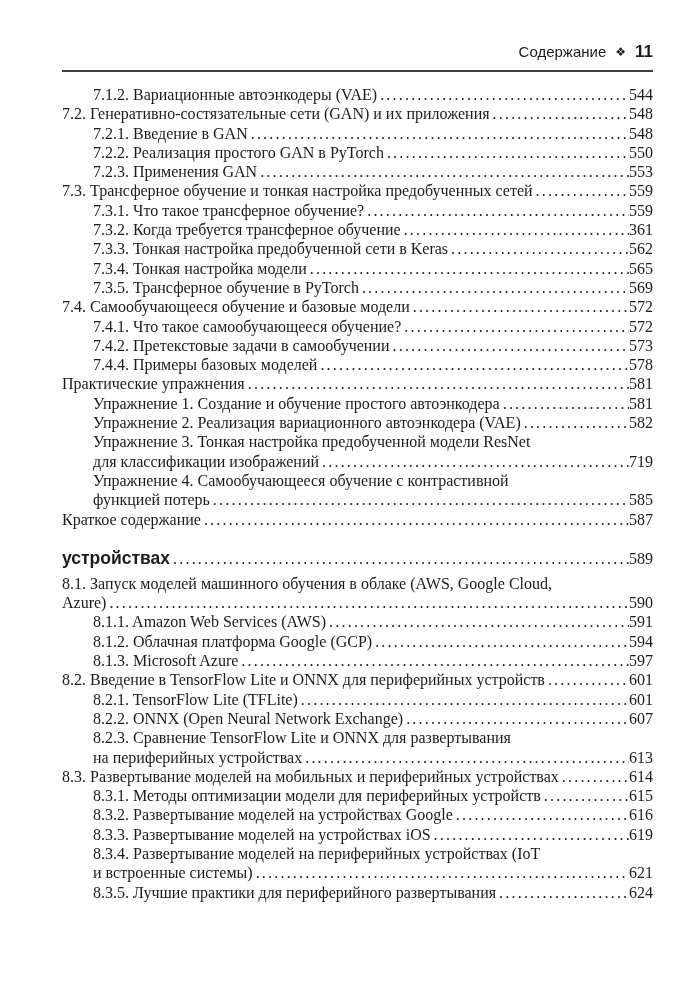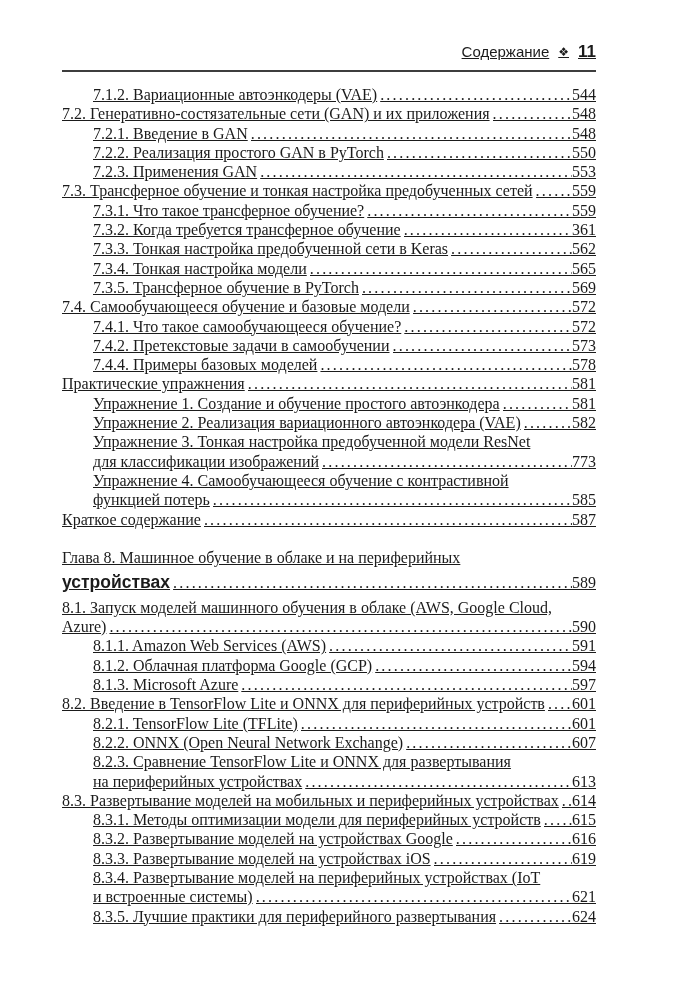--- a/index.html
+++ b/index.html
@@ -8,22 +8,21 @@
     height: 985px;
     background: #ffffff;
     font-family: "Liberation Serif", serif;
     color: #1b1b1b;
     overflow: hidden;
   }
   .page {
     box-sizing: border-box;
     width: 680px;
     height: 756px;
-    padding: 42px 84px 0 62px;
-    text-decoration: underline;
+    padding: 42px 27px 0 62px;
   }
   
   .running-head {
     display: flex;
     justify-content: flex-end;
     align-items: baseline;
     gap: 9px;
     font-family: "Liberation Sans", sans-serif;
     font-size: 15px;
     padding-bottom: 8px;
@@ -254,21 +253,21 @@
       <span class="leader"></span>
       <span class="pagenum">582</span>
     </div>
   </div>
 
   <div class="entry level-2">
     <div class="wrap-line t-first">Упражнение 3. Тонкая настройка предобученной модели ResNet</div>
     <div class="last-line">
       <span class="t-title">для классификации изображений</span>
       <span class="leader"></span>
-      <span class="pagenum">773</span>
+      <span class="pagenum">719</span>
     </div>
   </div>
 
   <div class="entry level-2">
     <div class="wrap-line t-first">Упражнение 4. Самообучающееся обучение с контрастивной</div>
     <div class="last-line">
       <span class="t-title">функцией потерь</span>
       <span class="leader"></span>
       <span class="pagenum">585</span>
     </div>
@@ -277,21 +276,20 @@
   <div class="entry level-1">
 
     <div class="last-line">
       <span class="t-title">Краткое содержание</span>
       <span class="leader"></span>
       <span class="pagenum">587</span>
     </div>
   </div>
 
   <div class="entry level-1 chapter gap-before">
-    <div class="wrap-line t-first">Глава 8. Машинное обучение в облаке и на периферийных</div>
     <div class="last-line">
       <span class="t-title">устройствах</span>
       <span class="leader"></span>
       <span class="pagenum">589</span>
     </div>
   </div>
 
   <div class="entry level-1">
     <div class="wrap-line t-first">8.1. Запуск моделей машинного обучения в облаке (AWS, Google Cloud,</div>
     <div class="last-line">

